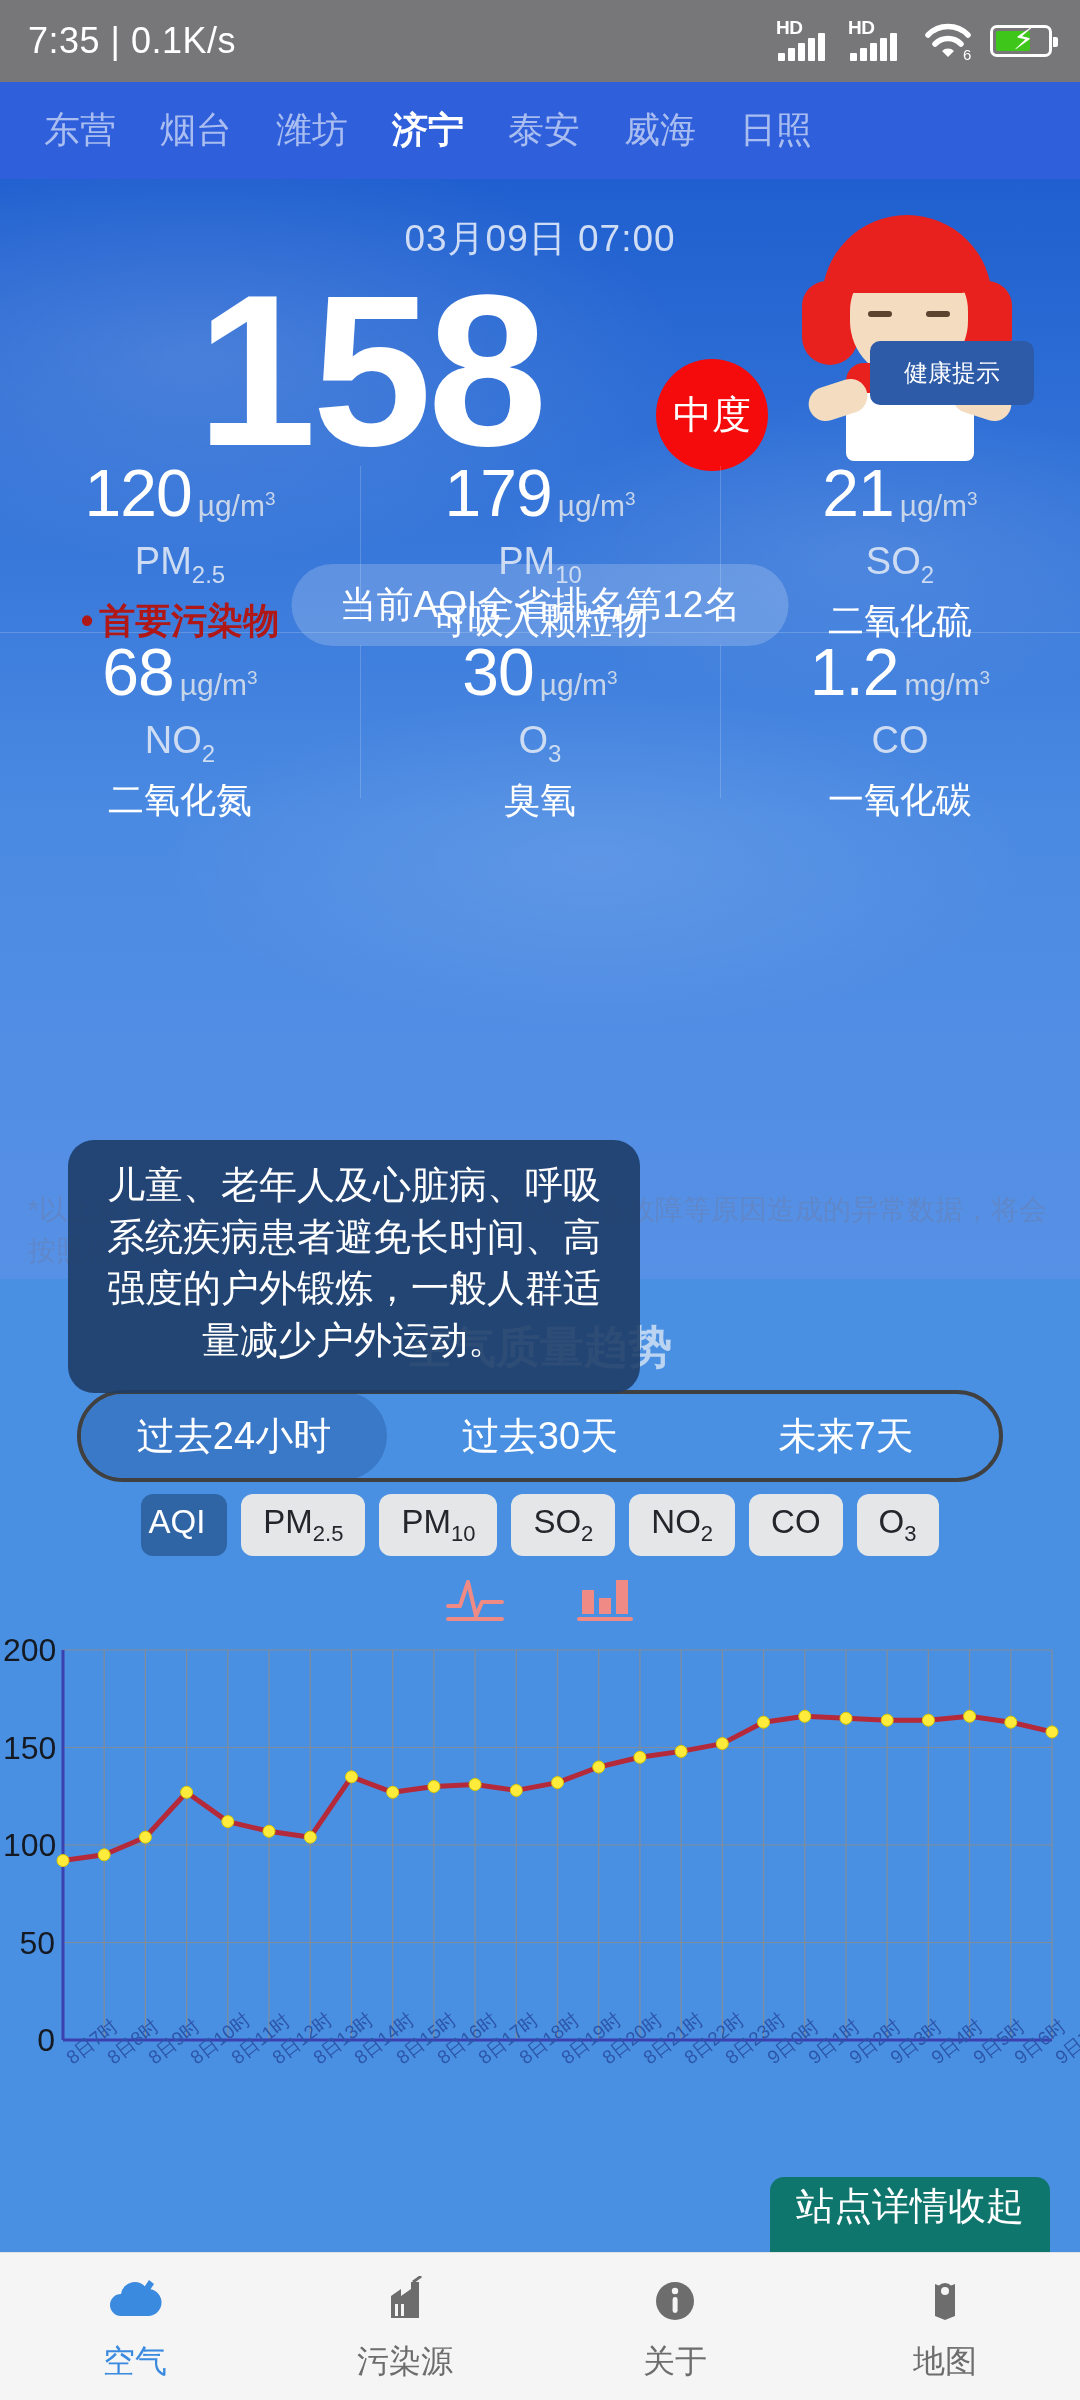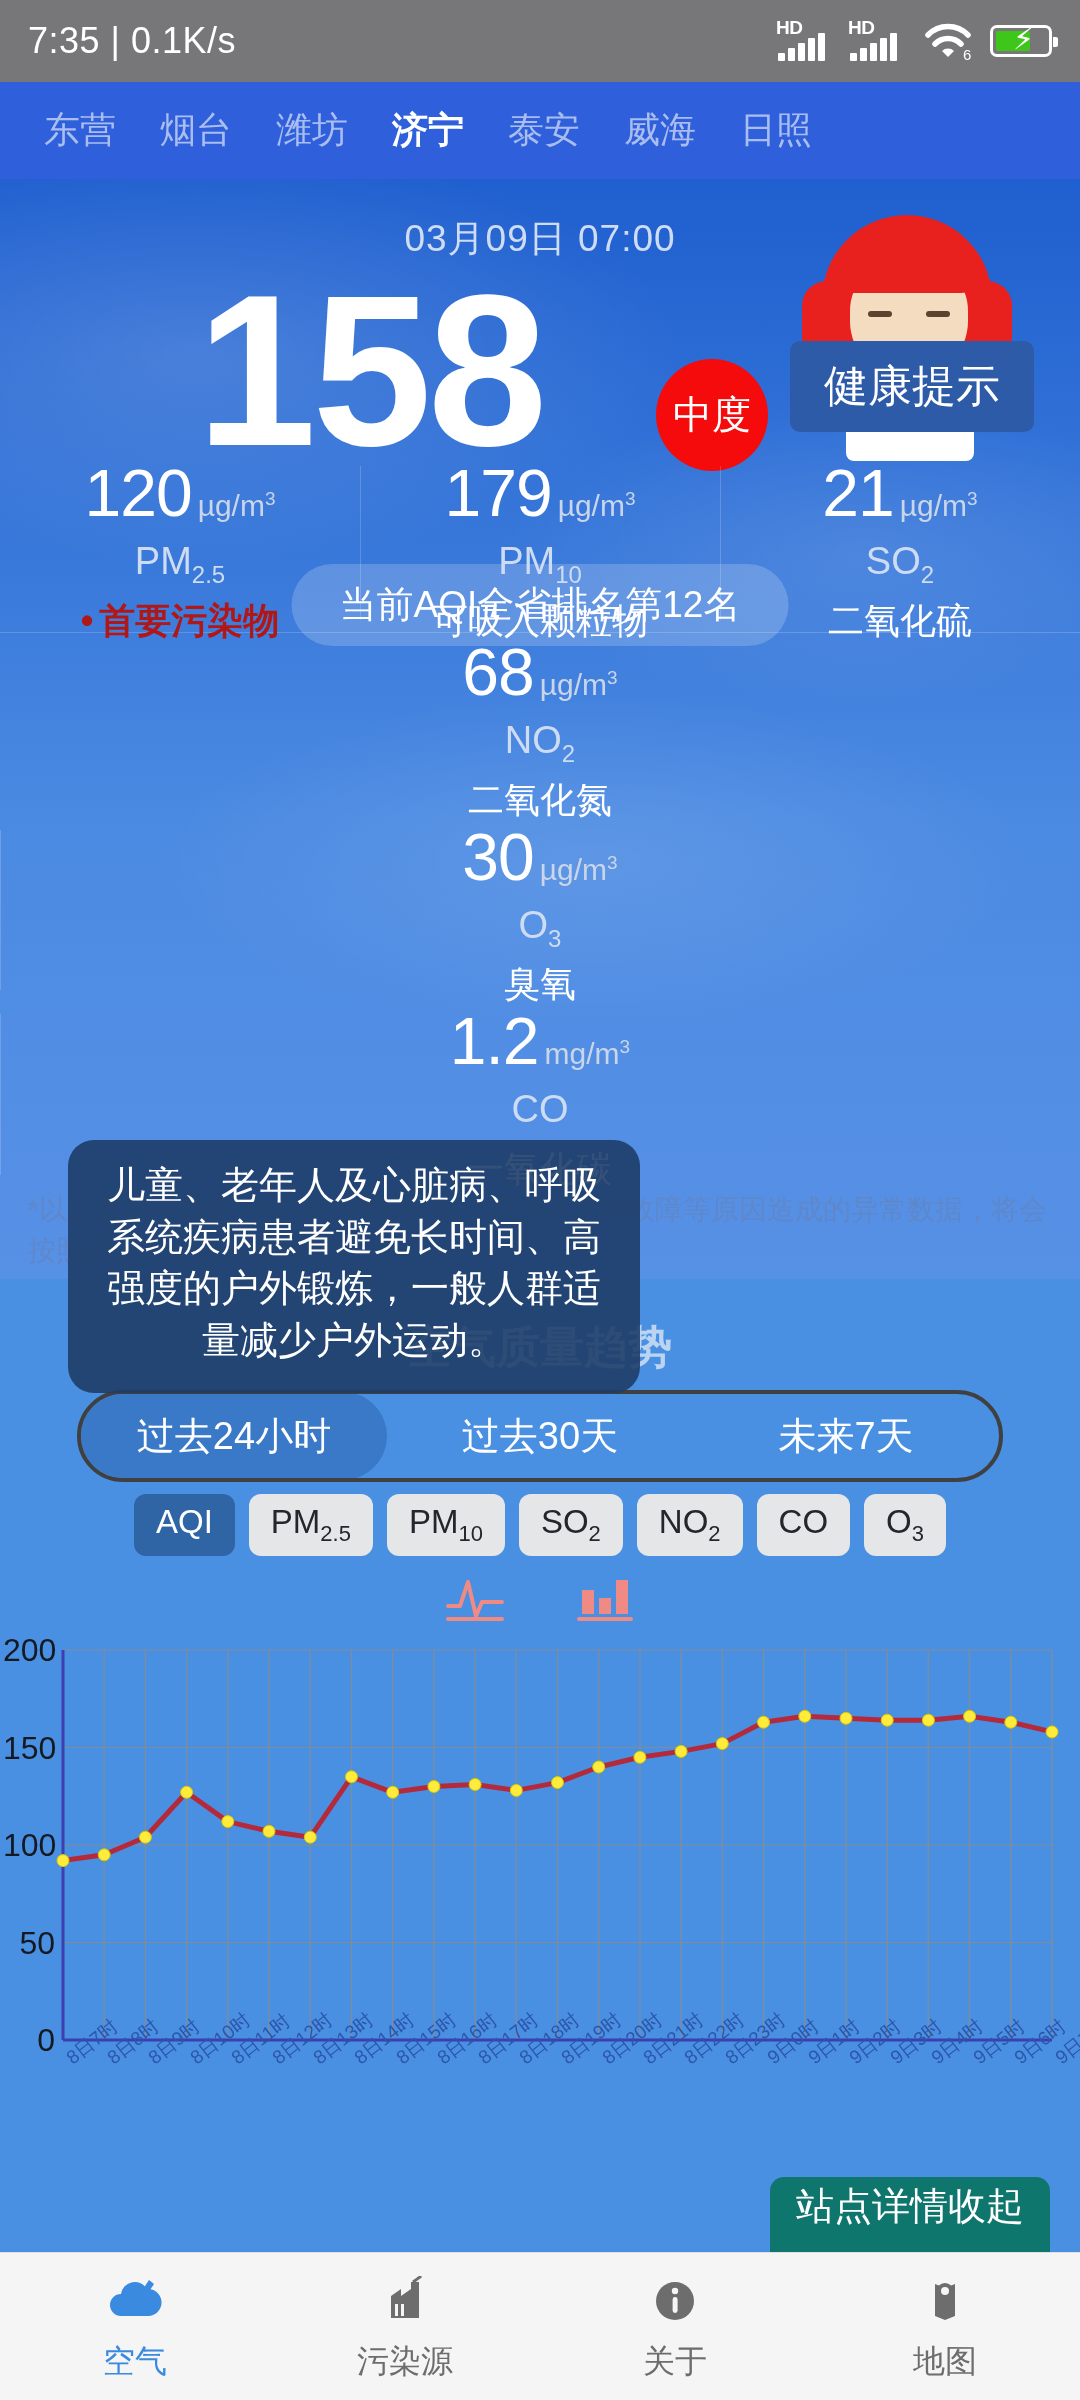--- a/index.html
+++ b/index.html
@@ -87,33 +87,33 @@
   .m-body { position:absolute; left: 58px; top: 158px; width: 128px; height: 96px;
     background: #fff; border-radius: 26px 26px 8px 8px; }
   .m-collar { position:absolute; left: 58px; top: 156px; width: 128px; height: 30px;
     background: #e8211f; border-radius: 18px 18px 0 0; }
   .m-arm-l { position:absolute; left: 20px; top: 176px; width: 60px; height: 34px;
     background: #f4dcc0; border-radius: 18px; transform: rotate(-18deg); }
   .m-arm-r { position:absolute; right: 16px; top: 176px; width: 60px; height: 34px;
     background: #f4dcc0; border-radius: 18px; transform: rotate(18deg); }
   .health-btn {
     position: absolute; right: 46px; top: 162px;
-    background: #2d5ba8; color: #fff; font-size: 44px;
+    background: #2d5ba8; color: #fff; font-size: 24px;
     padding: 16px 34px; border-radius: 10px; white-space: nowrap;
   }
 
   
   .pollutants { position: absolute; top: 275px; left: 0; width: 1080px; }
   .prow { display: flex; width: 1080px; height: 178px; }
   .pcell { flex: 1; text-align:center; padding-top: 6px; position: relative; }
   .prow .pcell + .pcell:before {
     content:""; position:absolute; left:0; top: 12px; bottom: 12px; width: 1px;
     background: rgba(255,255,255,.18);
   }
-  .prow.second { border-top: 1px solid rgba(255,255,255,.18); flex-direction: column; }
+  .prow.second { border-top: 1px solid rgba(255,255,255,.18); }
   .pval { color:#fff; font-size: 66px; font-weight: 400; line-height: 1; letter-spacing:-1px; }
   .punit { color: #c9d6ea; font-size: 30px; margin-left: 6px; font-weight: 400; }
   .punit sup { font-size: 19px; }
   .pname { color:#cddcf2; font-size: 38px; margin-top: 16px; line-height:1; }
   .pname sub { font-size: 24px; }
   .pdesc { color:#ffffff; font-size: 36px; margin-top: 16px; line-height: 1; }
   .pdesc.primary { color:#b01818; font-weight:700; }
   .pdesc.primary:before { content:"•"; margin-right: 6px; }
 
   .disclaimer {
@@ -147,21 +147,21 @@
 
   .chips {
     position: absolute; top: 1494px; left: 0; width: 1080px;
     display: flex; justify-content: center; gap: 14px;
   }
   .chip {
     background: #e4e6e8; color:#24262b; font-size: 33px;
     padding: 9px 22px; border-radius: 12px; white-space:nowrap;
   }
   .chip sub { font-size: 22px; }
-  .chip.active { background: #2f64a5; color:#fff; }
+  .chip.active { background: #2f64a5; color:#fff;padding-left:7px; }
 
   .chart-toggles { position:absolute; top: 1572px; left: 0; width:1080px;
     display:flex; justify-content:center; gap: 72px; }
   .tg { width: 58px; height: 52px; position:relative; }
 
   
   .chart { position: absolute; top: 1640px; left: 0; width: 1080px; height: 460px; }
   .ylab { position:absolute; right: 0; transform: translateY(-50%); color:#151a22;
     font-size: 32px; text-align:right; }
   .xlab {

